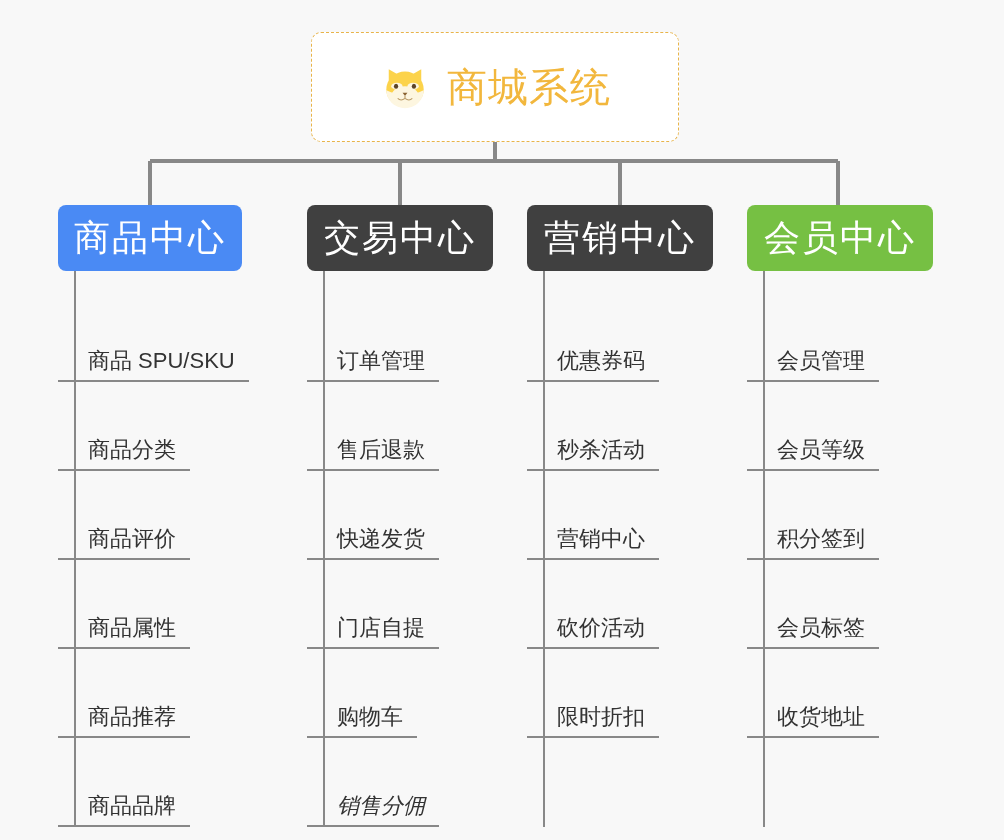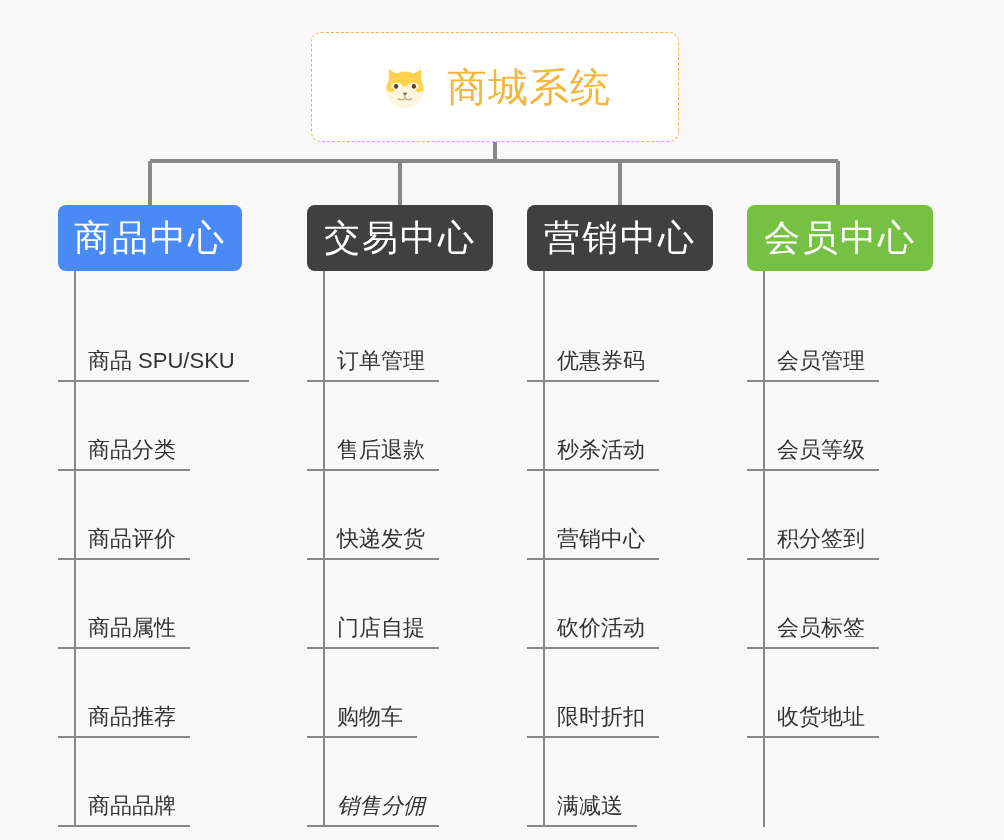--- a/index.html
+++ b/index.html
@@ -238,23 +238,20 @@
       </div>
       <div class="leaf">
         <span class="leaf-label" style="border-bottom-color: rgb(136, 136, 136);">营销中心</span>
       </div>
       <div class="leaf">
         <span class="leaf-label" style="border-bottom-color: rgb(136, 136, 136);">砍价活动</span>
       </div>
       <div class="leaf">
         <span class="leaf-label" style="border-bottom-color: rgb(136, 136, 136);">限时折扣</span>
       </div>
-      <div class="leaf">
-        <span class="leaf-label" style="border-bottom-color: rgb(136, 136, 136);">满减送</span>
-      </div>
     </div>
   </div>
 
   <div class="branch c3">
     <div class="branch-header" style="background: rgb(118, 192, 67);">
       <span>会员中心</span>
     </div>
     <div class="branch-body">
       <div class="trunk" style="height: 556px; background: rgb(136, 136, 136);"></div>
       <div class="leaf">

